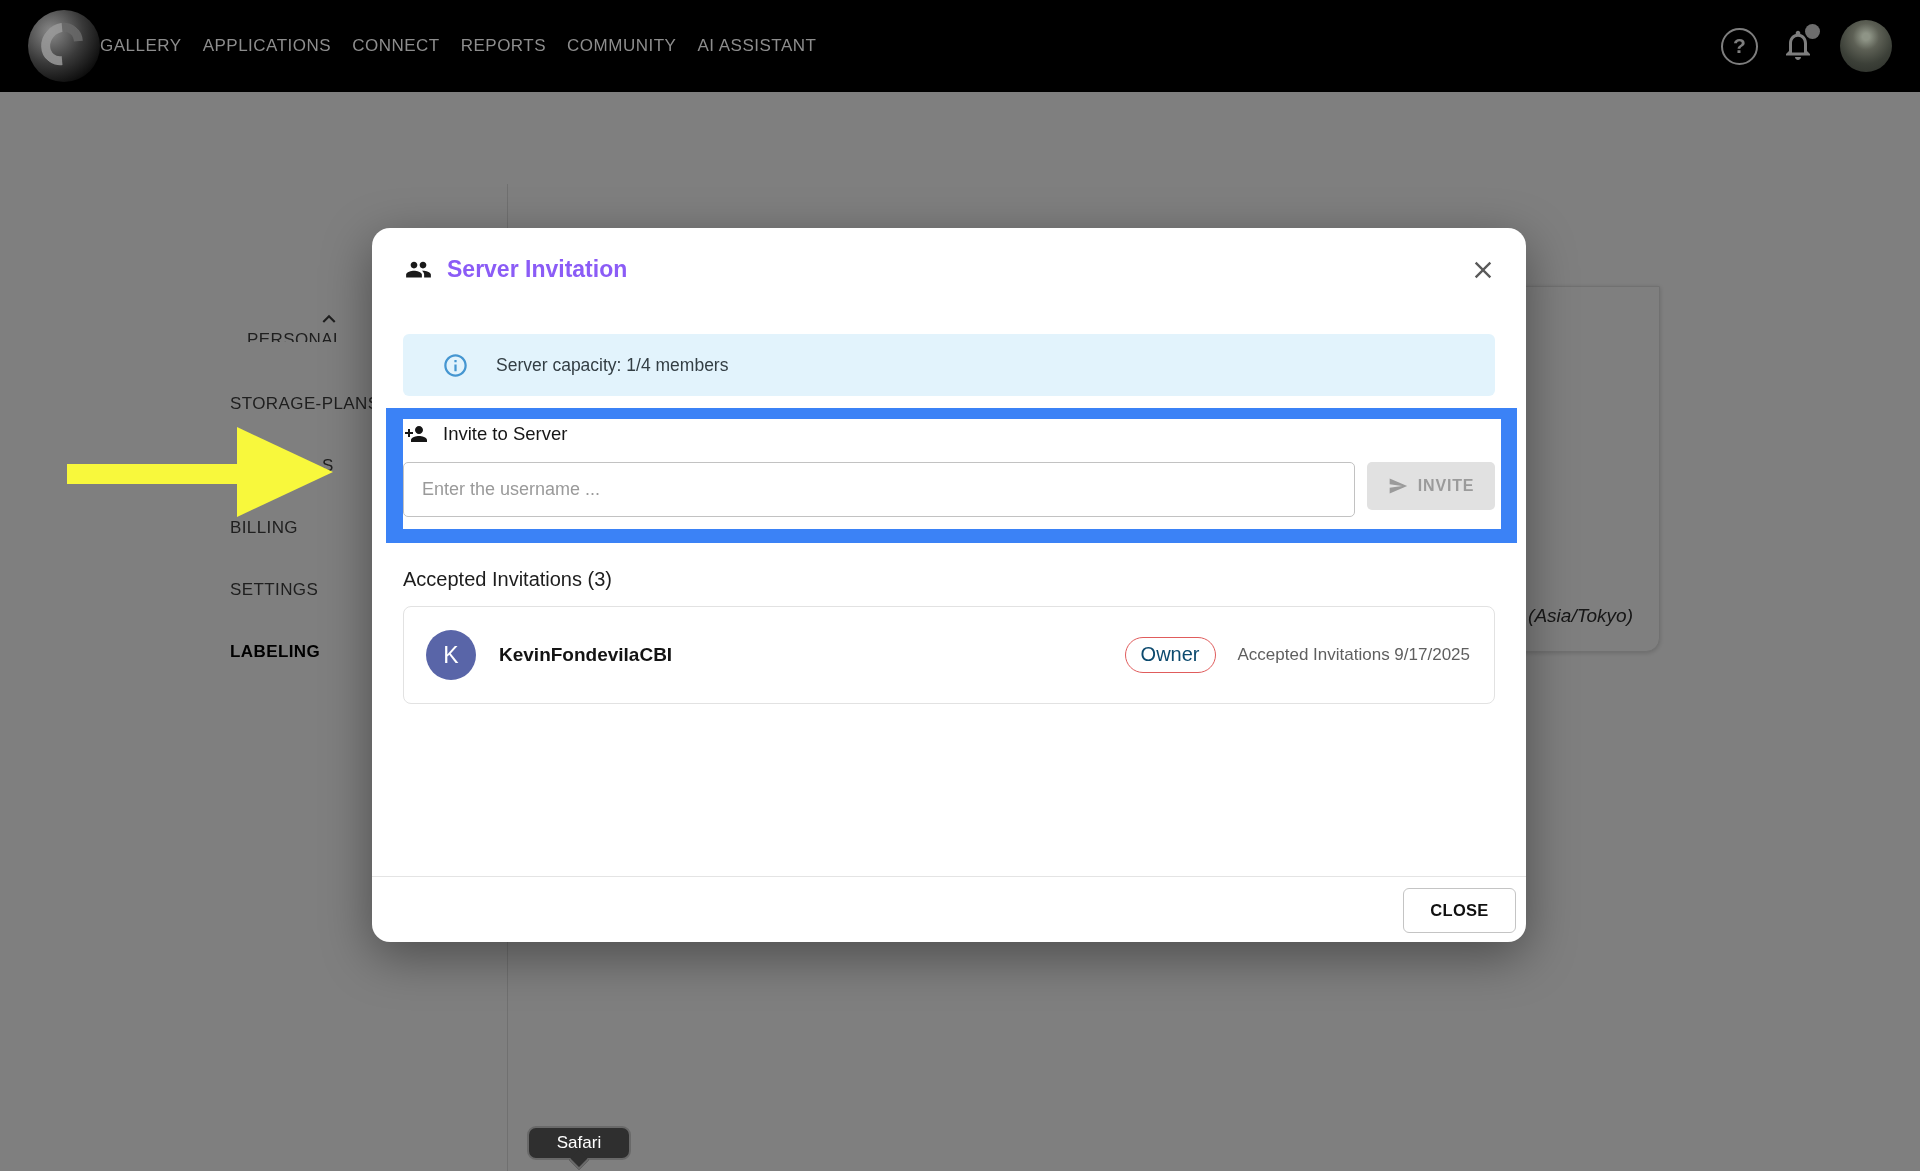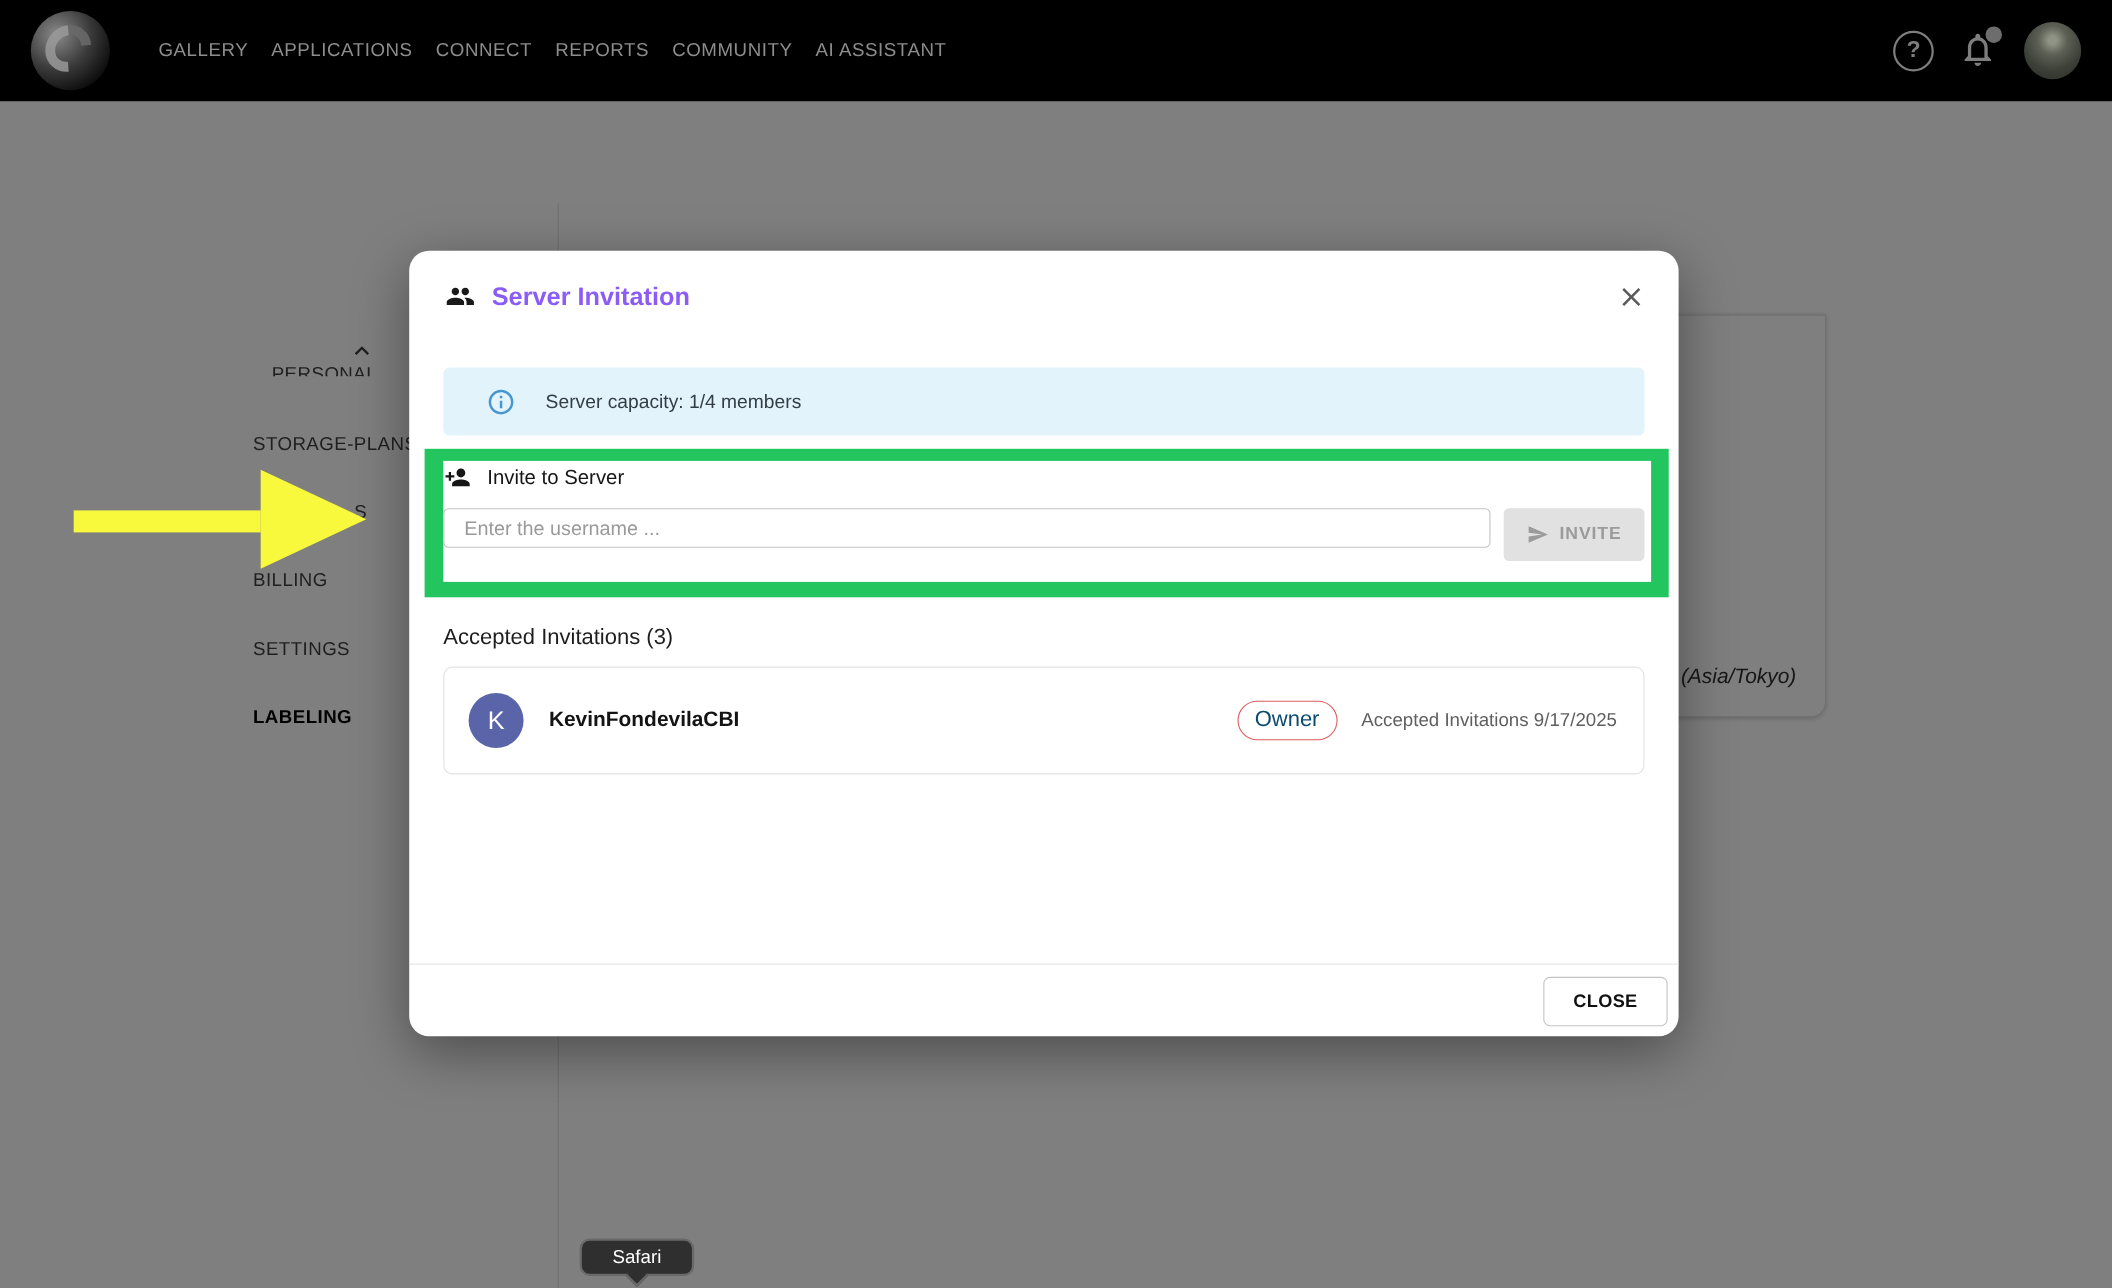--- a/index.html
+++ b/index.html
@@ -3,21 +3,21 @@
 <meta charset="utf-8">
 <style>
   * { margin:0; padding:0; box-sizing:border-box; }
   body { background:#444; font-family:"Liberation Sans", sans-serif; }
   .stage { position:relative; width:1920px; height:1171px; overflow:hidden; background:#fafafa; }
 
   
   .topnav { position:absolute; top:0; left:0; right:0; height:92px; background:#000; display:flex; align-items:center; z-index:20; }
   .logo { width:72px; height:72px; margin-left:28px; border-radius:50%; position:relative; background:radial-gradient(circle at 32% 30%, #8a8a8a, #3a3a3a 45%, #0d0d0d 78%); flex:none; }
   .logo-swirl { position:absolute; left:14px; top:12px; width:40px; height:44px; border-radius:50%; border:9px solid #9a9a9a; border-right-color:transparent; border-top-color:#6a6a6a; transform:rotate(40deg); opacity:.85; }
-  .nav-items { display:flex; gap:21px; margin-left:44px; }
+  .nav-items { display:flex; gap:21px; }
   .nav-item { color:#8d8d8d; font-size:17px; font-weight:500; letter-spacing:.5px; cursor:pointer; white-space:nowrap; }
   .nav-right { margin-left:auto; display:flex; align-items:center; gap:22px; margin-right:28px; }
   .help-btn { width:37px; height:37px; border-radius:50%; border:2.5px solid #7e7e7e; color:#7e7e7e; font-size:21px; font-weight:700; display:flex; align-items:center; justify-content:center; cursor:pointer; }
   .bell-wrap { position:relative; width:38px; height:38px; cursor:pointer; }
   .bell-wrap svg { width:36px; height:36px; fill:#7e7e7e; }
   .bell-dot { position:absolute; right:-2px; top:-3px; width:15px; height:15px; border-radius:50%; background:#6d6d6d; }
   .avatar-nav { width:52px; height:52px; border-radius:50%; cursor:pointer;
     background:radial-gradient(circle at 50% 32%, #8e9486 8%, #5d6055 30%, #3c4038 62%, #2a2d28 100%); }
 
   
@@ -40,26 +40,26 @@
   .modal-title-row { position:absolute; left:33px; top:28px; display:flex; align-items:center; gap:15px; }
   .modal-title-row svg { width:27px; height:27px; fill:#1a1a1a; }
   .modal-title { font-size:23px; font-weight:700; color:#8b5cf6; }
   .modal-close { position:absolute; right:27px; top:26px; width:32px; height:32px; cursor:pointer; display:flex; align-items:center; justify-content:center; }
   .modal-close svg { width:28px; height:28px; fill:#5a5a5a; }
 
   .banner { position:absolute; left:31px; right:31px; top:106px; height:62px; background:#e2f3fc; border-radius:6px; display:flex; align-items:center; padding-left:39px; gap:27px; }
   .banner svg { width:27px; height:27px; fill:#4596d1; flex:none; }
   .banner-text { font-size:17.5px; color:#333e44; }
 
-  .hl-frame { position:absolute; left:14px; right:9px; top:180px; height:135px; background:#22c55e; }
+  .hl-frame { position:absolute; left:14px; right:9px; top:180px; height:135px; background:#3b82f6; }
   .hl-inner { position:absolute; left:17px; right:16px; top:11px; bottom:14px; background:#fff; }
   .invite-label { position:absolute; left:1px; top:3px; display:flex; align-items:center; gap:15px; }
   .invite-label svg { width:24px; height:24px; fill:#161616; }
   .invite-label-text { font-size:18.5px; font-weight:500; color:#161616; }
-  .invite-input { position:absolute; left:0; top:43px; width:952px; height:36px; border:1px solid #c2c2c2; border-radius:5px; font-size:18px; padding:0 18px; color:#222; font-family:"Liberation Sans", sans-serif; outline:none; }
+  .invite-input { position:absolute; left:0; top:43px; width:952px; height:55px; border:1px solid #c2c2c2; border-radius:5px; font-size:18px; padding:0 18px; color:#222; font-family:"Liberation Sans", sans-serif; outline:none; }
   .invite-input::placeholder { color:#9a9a9a; }
   .invite-btn { position:absolute; left:964px; top:43px; width:128px; height:48px; background:#e1e1e1; border:none; border-radius:5px; color:#9b9b9b; font-size:16px; font-weight:700; letter-spacing:.8px; display:flex; align-items:center; justify-content:center; gap:10px; cursor:pointer; font-family:"Liberation Sans", sans-serif; }
   .invite-btn svg { width:20px; height:20px; fill:#9b9b9b; }
 
   .accepted-heading { position:absolute; left:31px; top:340px; font-size:20px; color:#1d1d1d; }
   .accepted-card { position:absolute; left:31px; right:31px; top:378px; height:98px; border:1px solid #e2e2e2; border-radius:8px; display:flex; align-items:center; padding:0 22px; }
   .user-avatar { width:50px; height:50px; border-radius:50%; background:#5965a8; color:#fff; font-size:23px; display:flex; align-items:center; justify-content:center; margin-right:23px; flex:none; }
   .user-name { font-size:19px; font-weight:700; color:#141414; }
   .accepted-right { margin-left:auto; display:flex; align-items:center; gap:22px; }
   .owner-badge { border:1.5px solid #e05c5c; color:#0c4a6e; border-radius:999px; padding:5px 15px 6px; font-size:20px; }

